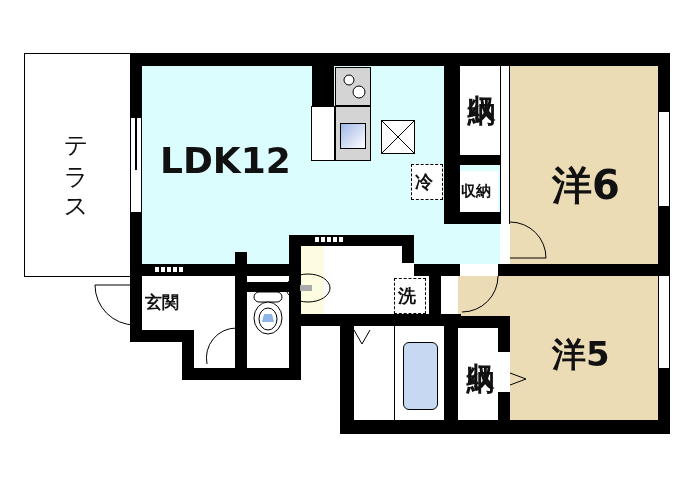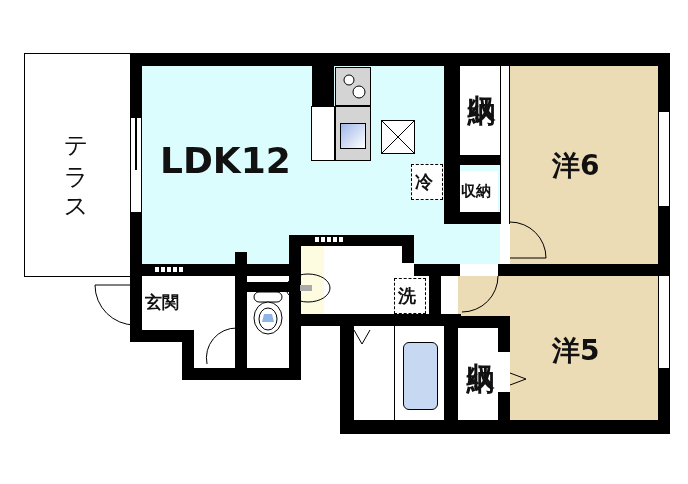--- a/index.html
+++ b/index.html
@@ -125,18 +125,18 @@
     <line x1="0" y1="0" x2="40" y2="0" stroke="#000"></line>
   </svg>
 <svg style="left:205px;top:328px;" width="40" height="40">
     <path d="M32 0 A30 30 0 0 0 2 36" fill="none" stroke="#000"></path>
   </svg>
 <svg style="left:510px;top:373px;" width="20" height="14">
     <path d="M0 0 L16 6 L0 12" fill="none" stroke="#000"></path>
   </svg>
 
 <div class="lbl" style="left:160px;top:140px;font-size:36px;">LDK12</div>
-<div class="lbl" style="left:552px;top:147px;font-size:28px;">洋6</div>
-<div class="lbl" style="left:552px;top:332px;font-size:28px;">洋5</div>
+<div class="lbl" style="left:552px;top:158px;font-size:40px;">洋6</div>
+<div class="lbl" style="left:552px;top:332px;font-size:34px;">洋5</div>
 <div class="lbl vert" style="left:462px;top:72px;font-size:28px;">収納</div>
 <div class="lbl" style="left:461px;top:182px;font-size:15px;">収納</div>
 <div class="lbl vert" style="left:461px;top:340px;font-size:28px;">収納</div>
 <div class="lbl" style="left:145px;top:291px;font-size:17px;">玄関</div>
 
 </body></html>

